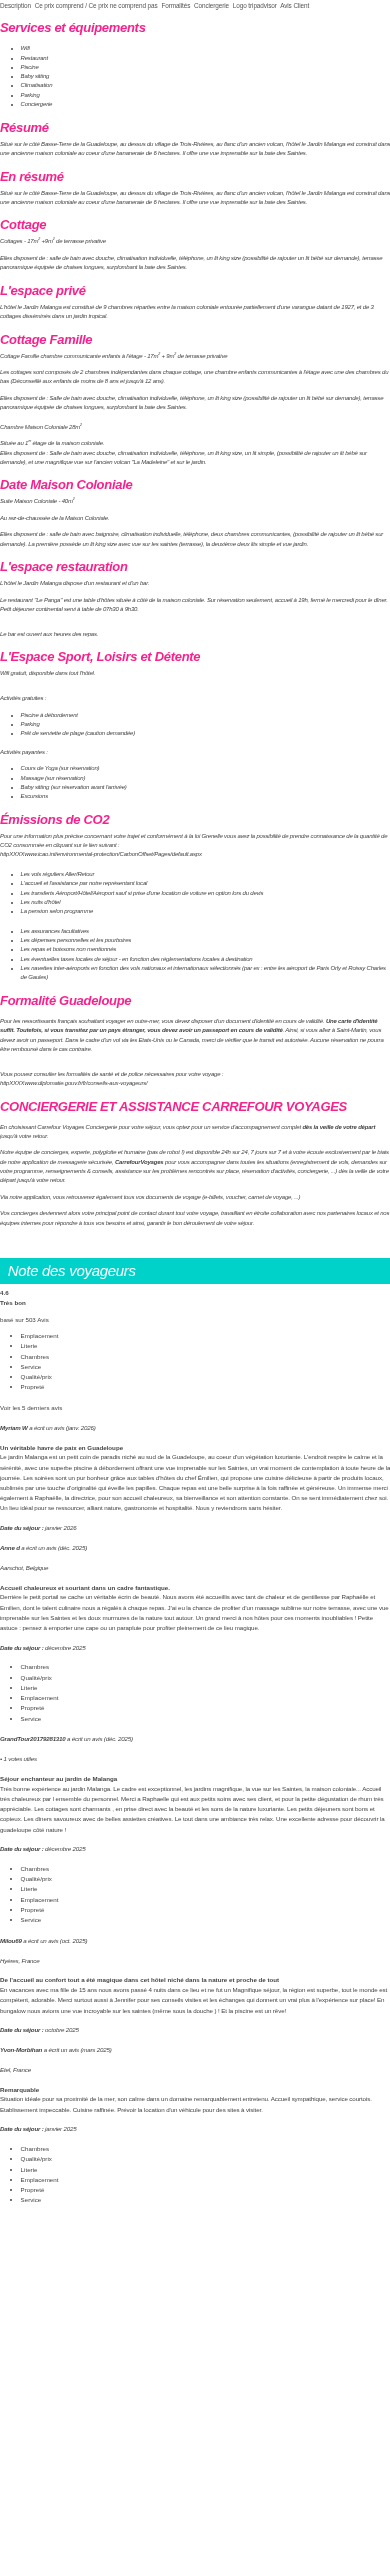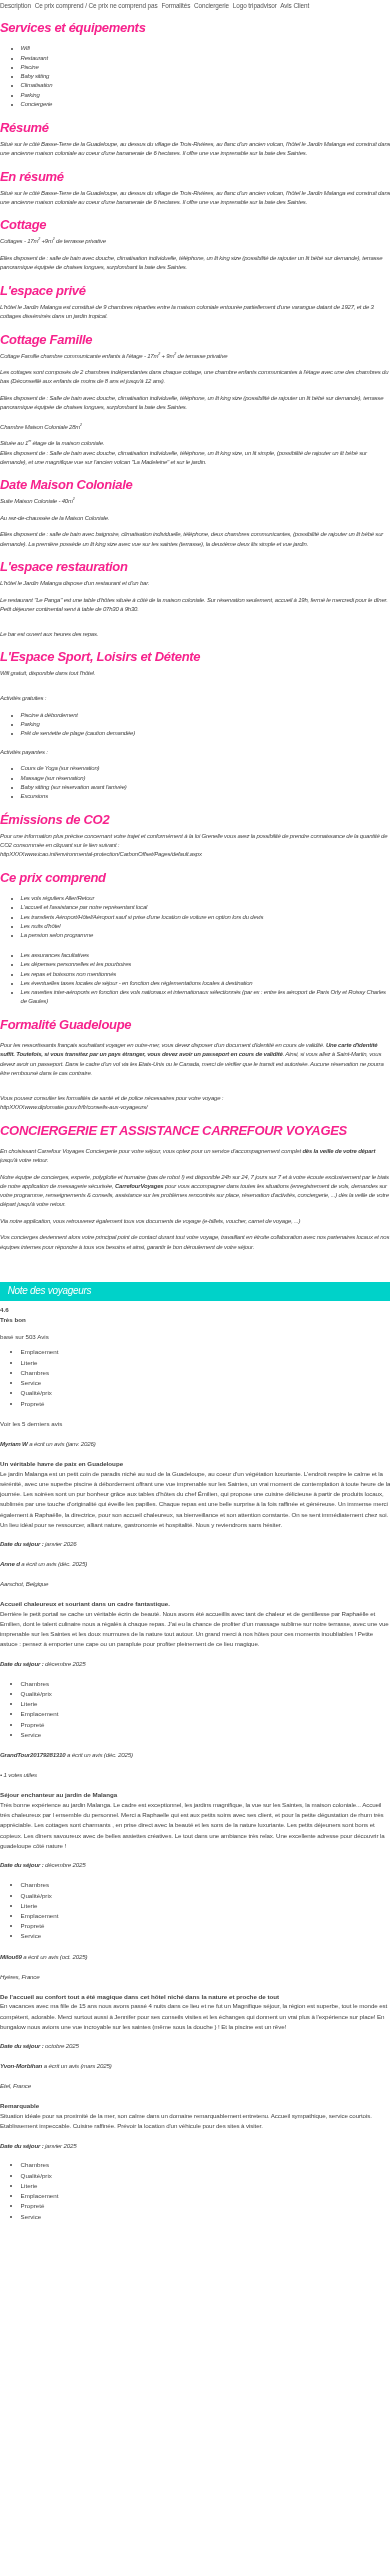--- a/index.html
+++ b/index.html
@@ -29,21 +29,21 @@
   p.it.tight { margin-bottom: 0; }
   ul.bul { margin: 0 0 9.3px 0; padding-left: 20.6px; }
   ul.bul li { font-style: italic; letter-spacing: -0.2px; line-height: 1.55; }
   sup { font-size: 3.6px; }
   b.bi { font-weight: bold; font-style: italic; }
 
   .banner {
     background: #00d2c9;
     color: #ffffff;
     font-style: italic;
-    font-size: 10px;
+    font-size: 15px;
     padding: 1px 7.7px 2.1px 7.7px;
     margin: 30px 0 4.1px 0;
     letter-spacing: -0.3px;
   }
   .reviews { font-size: 6.2px; }
   .score { font-weight: bold; margin: 0; line-height: 1.6; }
   .based { margin: 7.2px 0 6.2px 0; }
   ul.crit { margin: 0 0 10.3px 0; padding-left: 20.6px; }
   ul.crit li { line-height: 1.65; }
   .see-all { margin: 0 0 10.3px 0; cursor: pointer; }
@@ -152,21 +152,20 @@
 
 
   <div class="section">
     <h2 class="sec">Émissions de CO2</h2>
     <p class="it tight">Pour une information plus précise concernant votre trajet et conformément à la loi Grenelle vous avez la possibilité de prendre connaissance de la quantité de CO2 consommée en cliquant sur le lien suivant :</p>
     <p class="it">httpXXXXwww.icao.int/environmental-protection/CarbonOffset/Pages/default.aspx</p>
   </div>
 
 
   <div class="section">
-    <h2 class="sec spaced">Ce prix comprend</h2>
     <ul class="bul">
       <li>Les vols réguliers Aller/Retour</li>
       <li>L'accueil et l'assistance par notre représentant local</li>
       <li>Les transferts Aéroport/Hôtel/Aéroport sauf si prise d'une location de voiture en option lors du devis</li>
       <li>Les nuits d'hôtel</li>
       <li>La pension selon programme</li>
     </ul>
   </div>
 
   <div class="section">

